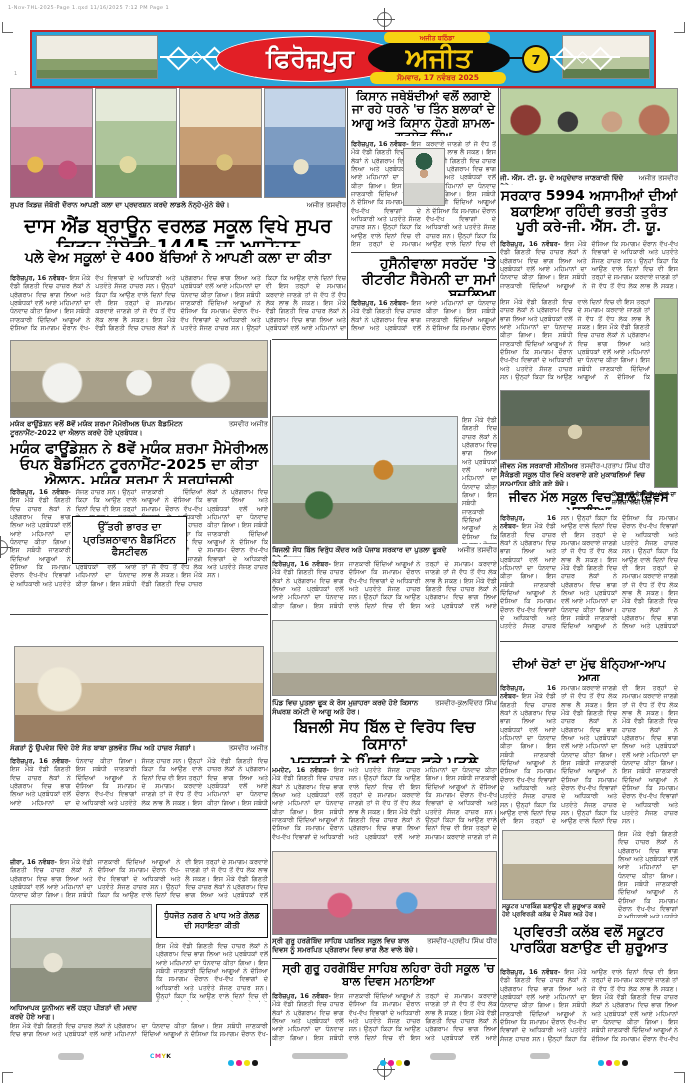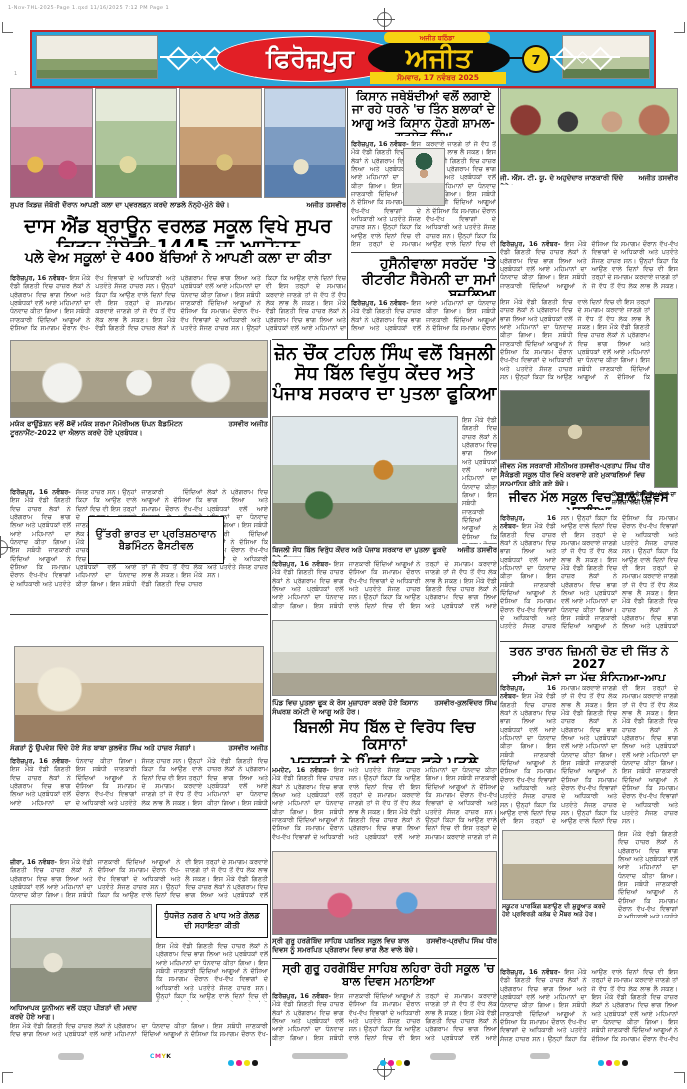--- a/index.html
+++ b/index.html
@@ -23,21 +23,21 @@
   .p-mast-right{background:linear-gradient(180deg,#f3efe6 0 50%,#b8c79e 50% 78%,#5f7d4e 78%);}
   .mline{height:2px;background:#fff;}
   .dia{width:13px;height:13px;border:2px solid #fff;transform:rotate(45deg);}
   .dia.sm{width:7px;height:7px;border-width:1.5px;}
   .red-oval{background:#e21f26;border:1px solid #fff;border-radius:50%;display:flex;align-items:center;justify-content:center;
             color:#fff;font-weight:bold;font-size:25px;z-index:2;text-shadow:1px 1px 0 #7c0d0d;}
   .black-oval{background:#0c0c0c;border-radius:50%;display:flex;align-items:center;justify-content:center;
             color:#f5c90c;font-weight:bold;font-size:27px;z-index:3;}
   .ed-tab{background:#f7d312;border-radius:5px;color:#d21a1f;font-size:6.5px;font-weight:bold;
           display:flex;align-items:center;justify-content:center;z-index:4;}
-  .date-strip{background:#f7d312;border-radius:0;color:#c8201f;font-size:7.5px;font-weight:bold;
+  .date-strip{background:#f7d312;border-radius:6px;color:#c8201f;font-size:7.5px;font-weight:bold;
           display:flex;align-items:center;justify-content:center;z-index:4;}
   .pg-circle{background:#f7d312;border:2px solid #111;border-radius:50%;display:flex;align-items:center;justify-content:center;
           font-size:13px;font-weight:bold;color:#111;z-index:2;}
   .connector{height:2px;background:#111;z-index:1;}
   
   .photo{border:1px solid #8a8a8a;box-sizing:border-box;}
   .p-kids1{background:radial-gradient(circle at 30% 70%,#e6b84f 0 8%,transparent 9%),radial-gradient(circle at 70% 75%,#c2527a 0 9%,transparent 10%),linear-gradient(180deg,#d9b8c6 0 35%,#c78aa2 35% 70%,#a85f7d 70%);}
   .p-kids2{background:radial-gradient(circle at 40% 70%,#e0d9a0 0 9%,transparent 10%),linear-gradient(180deg,#e4e9d8 0 30%,#aec59b 30% 70%,#7fa06a 70%);}
   .p-kids3{background:radial-gradient(circle at 55% 68%,#d9c17a 0 9%,transparent 10%),linear-gradient(180deg,#efe0c4 0 35%,#c79e74 35% 70%,#9a6f4e 70%);}
   .p-kids4{background:radial-gradient(circle at 45% 72%,#e8e2c8 0 8%,transparent 9%),linear-gradient(180deg,#c3d4e8 0 35%,#7d9cc2 35% 70%,#5a7fae 70%);}
@@ -54,21 +54,21 @@
   .p-parking{background:linear-gradient(180deg,#e8e6dc 0 48%,#b5ab91 48%);}
   
   .hl{font-weight:bold;color:#000;text-align:center;overflow:hidden;line-height:1.12;}
   .sub{font-weight:bold;color:#000;text-align:center;overflow:hidden;}
   .body-text{font-size:6.4px;line-height:1.3;color:#222;text-align:justify;overflow:hidden;word-break:break-word;}
   .cols-2{column-count:2;column-gap:5px;}
   .cols-3{column-count:3;column-gap:5px;}
   .cols-4{column-count:4;column-gap:5px;}
   .dl{font-weight:bold;}
   .cap{font-size:7px;font-weight:bold;color:#111;line-height:1.25;overflow:hidden;display:flex;justify-content:space-between;gap:6px;}
-  .cap .crd{white-space:nowrap;font-weight:bold;}
+  .cap .crd{white-space:nowrap;font-weight:normal;}
   .cap.wrap{display:block;}
   .cap.wrap .crd{float:right;}
   .pullbox{border:1.5px solid #111;background:#fff;display:flex;align-items:center;justify-content:center;
            text-align:center;font-weight:bold;font-size:10px;line-height:1.25;padding:3px;box-sizing:border-box;z-index:2;}
   .pullbox.sm{font-size:8px;border-width:1px;}
   .vrule{width:1px;background:#444;}
   .hrule{height:1px;background:#444;}
   
   .regdots span{display:inline-block;width:6px;height:6px;border-radius:50%;margin-right:2px;vertical-align:middle;}
   .d-c{background:#18b2e8;} .d-m{background:#e8198b;} .d-y{background:#f2e20c;} .d-k{background:#161616;}
@@ -124,21 +124,21 @@
   <div class="abs vrule" style="left:498px;top:88px;height:958px;"></div>
   <div class="abs vrule" style="left:270px;top:340px;height:706px;"></div>
 
   <div class="abs" style="left:10px;top:88px;width:336px;height:110px;display:flex;gap:2px;">
     <div class="photo p-kids1" style="flex:1;"></div>
     <div class="photo p-kids2" style="flex:1;"></div>
     <div class="photo p-kids3" style="flex:1;"></div>
     <div class="photo p-kids4" style="flex:1;"></div>
   </div>
   <div class="abs cap" style="left:10px;top:201px;width:336px;height:11px;">
-    <span>ਸੁਪਰ ਕਿਡਜ਼ ਜੰਬੋਰੀ ਦੌਰਾਨ ਆਪਣੀ ਕਲਾ ਦਾ ਪ੍ਵਰਲਡ਼ਨ ਕਰਦੇ ਲਾਡਲੇ ਨੰਨ੍ਹੇ-ਮੁੰਨੇ ਬੱਚੇ।</span>
+    <span>ਸੁਪਰ ਕਿਡਜ਼ ਜੰਬੋਰੀ ਦੌਰਾਨ ਆਪਣੀ ਕਲਾ ਦਾ ਪ੍ਰਦਰਸ਼ਨ ਕਰਦੇ ਲਾਡਲੇ ਨੰਨ੍ਹੇ-ਮੁੰਨੇ ਬੱਚੇ।</span>
     <span class="crd">ਅਜੀਤ ਤਸਵੀਰ</span>
   </div>
   <div class="abs hl" style="left:10px;top:215px;width:336px;height:32px;font-size:19px;">ਦਾਸ ਐਂਡ ਬ੍ਰਾਊਨ ਵਰਲਡ ਸਕੂਲ ਵਿਖੇ ਸੁਪਰ ਕਿਡਜ਼ ਜੰਬੋਰੀ-1445 ਦਾ ਆਯੋਜਨ</div>
   <div class="abs sub" style="left:10px;top:249px;width:336px;height:21px;font-size:14px;">ਪਲੇ ਵੇਅ ਸਕੂਲਾਂ ਦੇ 400 ਬੱਚਿਆਂ ਨੇ ਆਪਣੀ ਕਲਾ ਦਾ ਕੀਤਾ ਪ੍ਰਦਰਸ਼ਨ</div>
   <div class="abs body-text cols-4" style="left:10px;top:274px;width:336px;height:62px;">
     <span class="dl">ਫਿਰੋਜ਼ਪੁਰ, 16 ਨਵੰਬਰ-</span>
     <span>ਇਸ ਮੌਕੇ ਵੱਡੀ ਗਿਣਤੀ ਵਿਚ ਹਾਜ਼ਰ ਲੋਕਾਂ ਨੇ ਪ੍ਰੋਗਰਾਮ ਵਿਚ ਭਾਗ ਲਿਆ ਅਤੇ ਪ੍ਰਬੰਧਕਾਂ ਵਲੋਂ ਆਏ ਮਹਿਮਾਨਾਂ ਦਾ ਧੰਨਵਾਦ ਕੀਤਾ ਗਿਆ। ਇਸ ਸਬੰਧੀ ਜਾਣਕਾਰੀ ਦਿੰਦਿਆਂ ਆਗੂਆਂ ਨੇ ਦੱਸਿਆ ਕਿ ਸਮਾਗਮ ਦੌਰਾਨ ਵੱਖ-ਵੱਖ ਵਿਭਾਗਾਂ ਦੇ ਅਧਿਕਾਰੀ ਅਤੇ ਪਤਵੰਤੇ ਸੱਜਣ ਹਾਜ਼ਰ ਸਨ। ਉਨ੍ਹਾਂ ਕਿਹਾ ਕਿ ਆਉਣ ਵਾਲੇ ਦਿਨਾਂ ਵਿਚ ਵੀ ਇਸ ਤਰ੍ਹਾਂ ਦੇ ਸਮਾਗਮ ਕਰਵਾਏ ਜਾਣਗੇ ਤਾਂ ਜੋ ਵੱਧ ਤੋਂ ਵੱਧ ਲੋਕ ਲਾਭ ਲੈ ਸਕਣ। ਇਸ ਮੌਕੇ ਵੱਡੀ ਗਿਣਤੀ ਵਿਚ ਹਾਜ਼ਰ ਲੋਕਾਂ ਨੇ ਪ੍ਰੋਗਰਾਮ ਵਿਚ ਭਾਗ ਲਿਆ ਅਤੇ ਪ੍ਰਬੰਧਕਾਂ ਵਲੋਂ ਆਏ ਮਹਿਮਾਨਾਂ ਦਾ ਧੰਨਵਾਦ ਕੀਤਾ ਗਿਆ। ਇਸ ਸਬੰਧੀ ਜਾਣਕਾਰੀ ਦਿੰਦਿਆਂ ਆਗੂਆਂ ਨੇ ਦੱਸਿਆ ਕਿ ਸਮਾਗਮ ਦੌਰਾਨ ਵੱਖ-ਵੱਖ ਵਿਭਾਗਾਂ ਦੇ ਅਧਿਕਾਰੀ ਅਤੇ ਪਤਵੰਤੇ ਸੱਜਣ ਹਾਜ਼ਰ ਸਨ। ਉਨ੍ਹਾਂ ਕਿਹਾ ਕਿ ਆਉਣ ਵਾਲੇ ਦਿਨਾਂ ਵਿਚ ਵੀ ਇਸ ਤਰ੍ਹਾਂ ਦੇ ਸਮਾਗਮ ਕਰਵਾਏ ਜਾਣਗੇ ਤਾਂ ਜੋ ਵੱਧ ਤੋਂ ਵੱਧ ਲੋਕ ਲਾਭ ਲੈ ਸਕਣ। ਇਸ ਮੌਕੇ ਵੱਡੀ ਗਿਣਤੀ ਵਿਚ ਹਾਜ਼ਰ ਲੋਕਾਂ ਨੇ ਪ੍ਰੋਗਰਾਮ ਵਿਚ ਭਾਗ ਲਿਆ ਅਤੇ ਪ੍ਰਬੰਧਕਾਂ ਵਲੋਂ ਆਏ ਮਹਿਮਾਨਾਂ ਦਾ ਧੰਨਵਾਦ ਕੀਤਾ ਗਿਆ। ਇਸ ਸਬੰਧੀ ਜਾਣਕਾਰੀ ਦਿੰਦਿਆਂ ਆਗੂਆਂ ਨੇ ਦੱਸਿਆ ਕਿ ਸਮਾਗਮ ਦੌਰਾਨ ਵੱਖ-ਵੱਖ ਵਿਭਾਗਾਂ ਦੇ ਅਧਿਕਾਰੀ ਅਤੇ ਪਤਵੰਤੇ ਸੱਜਣ ਹਾਜ਼ਰ ਸਨ।</span>
   </div>
 
   <div class="abs hl" style="left:351px;top:90px;width:145px;height:46px;font-size:12px;">ਕਿਸਾਨ ਜਥੇਬੰਦੀਆਂ ਵਲੋਂ ਲਗਾਏ ਜਾ ਰਹੇ ਧਰਨੇ 'ਚ ਤਿੰਨ ਬਲਾਕਾਂ ਦੇ ਆਗੂ ਅਤੇ ਕਿਸਾਨ ਹੋਣਗੇ ਸ਼ਾਮਲ-ਗੁਰਸੇਵ ਸਿੰਘ</div>
@@ -152,31 +152,31 @@
   <div class="abs body-text cols-2" style="left:351px;top:299px;width:145px;height:38px;">
     <span class="dl">ਫਿਰੋਜ਼ਪੁਰ, 16 ਨਵੰਬਰ-</span>
     <span>ਇਸ ਮੌਕੇ ਵੱਡੀ ਗਿਣਤੀ ਵਿਚ ਹਾਜ਼ਰ ਲੋਕਾਂ ਨੇ ਪ੍ਰੋਗਰਾਮ ਵਿਚ ਭਾਗ ਲਿਆ ਅਤੇ ਪ੍ਰਬੰਧਕਾਂ ਵਲੋਂ ਆਏ ਮਹਿਮਾਨਾਂ ਦਾ ਧੰਨਵਾਦ ਕੀਤਾ ਗਿਆ। ਇਸ ਸਬੰਧੀ ਜਾਣਕਾਰੀ ਦਿੰਦਿਆਂ ਆਗੂਆਂ ਨੇ ਦੱਸਿਆ ਕਿ ਸਮਾਗਮ ਦੌਰਾਨ ਵੱਖ-ਵੱਖ ਵਿਭਾਗਾਂ ਦੇ ਅਧਿਕਾਰੀ ਅਤੇ ਪਤਵੰਤੇ ਸੱਜਣ ਹਾਜ਼ਰ ਸਨ। ਉਨ੍ਹਾਂ ਕਿਹਾ ਕਿ ਆਉਣ ਵਾਲੇ ਦਿਨਾਂ ਵਿਚ ਵੀ ਇਸ ਤਰ੍ਹਾਂ ਦੇ ਸਮਾਗਮ ਕਰਵਾਏ ਜਾਣਗੇ ਤਾਂ ਜੋ ਵੱਧ ਤੋਂ ਵੱਧ ਲੋਕ ਲਾਭ ਲੈ ਸਕਣ। ਇਸ ਮੌਕੇ ਵੱਡੀ ਗਿਣਤੀ ਵਿਚ ਹਾਜ਼ਰ ਲੋਕਾਂ ਨੇ ਪ੍ਰੋਗਰਾਮ ਵਿਚ ਭਾਗ ਲਿਆ ਅਤੇ ਪ੍ਰਬੰਧਕਾਂ ਵਲੋਂ ਆਏ ਮਹਿਮਾਨਾਂ ਦਾ ਧੰਨਵਾਦ ਕੀਤਾ ਗਿਆ। ਇਸ ਸਬੰਧੀ ਜਾਣਕਾਰੀ ਦਿੰਦਿਆਂ ਆਗੂਆਂ ਨੇ ਦੱਸਿਆ ਕਿ ਸਮਾਗਮ ਦੌਰਾਨ ਵੱਖ-ਵੱਖ ਵਿਭਾਗਾਂ ਦੇ ਅਧਿਕਾਰੀ ਅਤੇ ਪਤਵੰਤੇ ਸੱਜਣ ਹਾਜ਼ਰ ਸਨ। ਉਨ੍ਹਾਂ ਕਿਹਾ ਕਿ ਆਉਣ ਵਾਲੇ ਦਿਨਾਂ ਵਿਚ ਵੀ ਇਸ ਤਰ੍ਹਾਂ ਦੇ ਸਮਾਗਮ ਕਰਵਾਏ ਜਾਣਗੇ ਤਾਂ ਜੋ ਵੱਧ ਤੋਂ ਵੱਧ ਲੋਕ ਲਾਭ ਲੈ ਸਕਣ। ਇਸ ਮੌਕੇ ਵੱਡੀ ਗਿਣਤੀ ਵਿਚ ਹਾਜ਼ਰ ਲੋਕਾਂ ਨੇ ਪ੍ਰੋਗਰਾਮ ਵਿਚ ਭਾਗ ਲਿਆ ਅਤੇ ਪ੍ਰਬੰਧਕਾਂ ਵਲੋਂ ਆਏ ਮਹਿਮਾਨਾਂ ਦਾ ਧੰਨਵਾਦ ਕੀਤਾ ਗਿਆ। ਇਸ ਸਬੰਧੀ ਜਾਣਕਾਰੀ ਦਿੰਦਿਆਂ ਆਗੂਆਂ ਨੇ ਦੱਸਿਆ ਕਿ ਸਮਾਗਮ ਦੌਰਾਨ ਵੱਖ-ਵੱਖ ਵਿਭਾਗਾਂ ਦੇ ਅਧਿਕਾਰੀ ਅਤੇ ਪਤਵੰਤੇ ਸੱਜਣ ਹਾਜ਼ਰ ਸਨ।</span>
   </div>
 
   <div class="abs photo p-gstu" style="left:500px;top:88px;width:178px;height:84px;"></div>
   <div class="abs cap" style="left:500px;top:174px;width:178px;height:11px;">
     <span>ਜੀ. ਐੱਸ. ਟੀ. ਯੂ. ਦੇ ਅਹੁਦੇਦਾਰ ਜਾਣਕਾਰੀ ਦਿੰਦੇ ਹੋਏ।</span>
     <span class="crd">ਅਜੀਤ ਤਸਵੀਰ</span>
   </div>
+  <div class="abs hl" style="left:500px;top:188px;width:178px;height:48px;font-size:14px;">ਸਰਕਾਰ 5994 ਅਸਾਮੀਆਂ ਦੀਆਂ ਬਕਾਇਆ ਰਹਿੰਦੀ ਭਰਤੀ ਤੁਰੰਤ ਪੂਰੀ ਕਰੇ-ਜੀ. ਐੱਸ. ਟੀ. ਯੂ.</div>
   <div class="abs body-text cols-2" style="left:500px;top:240px;width:178px;height:56px;">
     <span class="dl">ਫਿਰੋਜ਼ਪੁਰ, 16 ਨਵੰਬਰ-</span>
     <span>ਇਸ ਮੌਕੇ ਵੱਡੀ ਗਿਣਤੀ ਵਿਚ ਹਾਜ਼ਰ ਲੋਕਾਂ ਨੇ ਪ੍ਰੋਗਰਾਮ ਵਿਚ ਭਾਗ ਲਿਆ ਅਤੇ ਪ੍ਰਬੰਧਕਾਂ ਵਲੋਂ ਆਏ ਮਹਿਮਾਨਾਂ ਦਾ ਧੰਨਵਾਦ ਕੀਤਾ ਗਿਆ। ਇਸ ਸਬੰਧੀ ਜਾਣਕਾਰੀ ਦਿੰਦਿਆਂ ਆਗੂਆਂ ਨੇ ਦੱਸਿਆ ਕਿ ਸਮਾਗਮ ਦੌਰਾਨ ਵੱਖ-ਵੱਖ ਵਿਭਾਗਾਂ ਦੇ ਅਧਿਕਾਰੀ ਅਤੇ ਪਤਵੰਤੇ ਸੱਜਣ ਹਾਜ਼ਰ ਸਨ। ਉਨ੍ਹਾਂ ਕਿਹਾ ਕਿ ਆਉਣ ਵਾਲੇ ਦਿਨਾਂ ਵਿਚ ਵੀ ਇਸ ਤਰ੍ਹਾਂ ਦੇ ਸਮਾਗਮ ਕਰਵਾਏ ਜਾਣਗੇ ਤਾਂ ਜੋ ਵੱਧ ਤੋਂ ਵੱਧ ਲੋਕ ਲਾਭ ਲੈ ਸਕਣ। ਇਸ ਮੌਕੇ ਵੱਡੀ ਗਿਣਤੀ ਵਿਚ ਹਾਜ਼ਰ ਲੋਕਾਂ ਨੇ ਪ੍ਰੋਗਰਾਮ ਵਿਚ ਭਾਗ ਲਿਆ ਅਤੇ ਪ੍ਰਬੰਧਕਾਂ ਵਲੋਂ ਆਏ ਮਹਿਮਾਨਾਂ ਦਾ ਧੰਨਵਾਦ ਕੀਤਾ ਗਿਆ। ਇਸ ਸਬੰਧੀ ਜਾਣਕਾਰੀ ਦਿੰਦਿਆਂ ਆਗੂਆਂ ਨੇ ਦੱਸਿਆ ਕਿ ਸਮਾਗਮ ਦੌਰਾਨ ਵੱਖ-ਵੱਖ ਵਿਭਾਗਾਂ ਦੇ ਅਧਿਕਾਰੀ ਅਤੇ ਪਤਵੰਤੇ ਸੱਜਣ ਹਾਜ਼ਰ ਸਨ। ਉਨ੍ਹਾਂ ਕਿਹਾ ਕਿ ਆਉਣ ਵਾਲੇ ਦਿਨਾਂ ਵਿਚ ਵੀ ਇਸ ਤਰ੍ਹਾਂ ਦੇ ਸਮਾਗਮ ਕਰਵਾਏ ਜਾਣਗੇ ਤਾਂ ਜੋ ਵੱਧ ਤੋਂ ਵੱਧ ਲੋਕ ਲਾਭ ਲੈ ਸਕਣ। ਇਸ ਮੌਕੇ ਵੱਡੀ ਗਿਣਤੀ ਵਿਚ ਹਾਜ਼ਰ ਲੋਕਾਂ ਨੇ ਪ੍ਰੋਗਰਾਮ ਵਿਚ ਭਾਗ ਲਿਆ ਅਤੇ ਪ੍ਰਬੰਧਕਾਂ ਵਲੋਂ ਆਏ ਮਹਿਮਾਨਾਂ ਦਾ ਧੰਨਵਾਦ ਕੀਤਾ ਗਿਆ। ਇਸ ਸਬੰਧੀ ਜਾਣਕਾਰੀ ਦਿੰਦਿਆਂ ਆਗੂਆਂ ਨੇ ਦੱਸਿਆ ਕਿ ਸਮਾਗਮ ਦੌਰਾਨ ਵੱਖ-ਵੱਖ ਵਿਭਾਗਾਂ ਦੇ ਅਧਿਕਾਰੀ ਅਤੇ ਪਤਵੰਤੇ ਸੱਜਣ ਹਾਜ਼ਰ ਸਨ।</span>
   </div>
   <div class="abs body-text cols-2" style="left:500px;top:298px;width:150px;height:88px;">
     <span>ਇਸ ਮੌਕੇ ਵੱਡੀ ਗਿਣਤੀ ਵਿਚ ਹਾਜ਼ਰ ਲੋਕਾਂ ਨੇ ਪ੍ਰੋਗਰਾਮ ਵਿਚ ਭਾਗ ਲਿਆ ਅਤੇ ਪ੍ਰਬੰਧਕਾਂ ਵਲੋਂ ਆਏ ਮਹਿਮਾਨਾਂ ਦਾ ਧੰਨਵਾਦ ਕੀਤਾ ਗਿਆ। ਇਸ ਸਬੰਧੀ ਜਾਣਕਾਰੀ ਦਿੰਦਿਆਂ ਆਗੂਆਂ ਨੇ ਦੱਸਿਆ ਕਿ ਸਮਾਗਮ ਦੌਰਾਨ ਵੱਖ-ਵੱਖ ਵਿਭਾਗਾਂ ਦੇ ਅਧਿਕਾਰੀ ਅਤੇ ਪਤਵੰਤੇ ਸੱਜਣ ਹਾਜ਼ਰ ਸਨ। ਉਨ੍ਹਾਂ ਕਿਹਾ ਕਿ ਆਉਣ ਵਾਲੇ ਦਿਨਾਂ ਵਿਚ ਵੀ ਇਸ ਤਰ੍ਹਾਂ ਦੇ ਸਮਾਗਮ ਕਰਵਾਏ ਜਾਣਗੇ ਤਾਂ ਜੋ ਵੱਧ ਤੋਂ ਵੱਧ ਲੋਕ ਲਾਭ ਲੈ ਸਕਣ। ਇਸ ਮੌਕੇ ਵੱਡੀ ਗਿਣਤੀ ਵਿਚ ਹਾਜ਼ਰ ਲੋਕਾਂ ਨੇ ਪ੍ਰੋਗਰਾਮ ਵਿਚ ਭਾਗ ਲਿਆ ਅਤੇ ਪ੍ਰਬੰਧਕਾਂ ਵਲੋਂ ਆਏ ਮਹਿਮਾਨਾਂ ਦਾ ਧੰਨਵਾਦ ਕੀਤਾ ਗਿਆ। ਇਸ ਸਬੰਧੀ ਜਾਣਕਾਰੀ ਦਿੰਦਿਆਂ ਆਗੂਆਂ ਨੇ ਦੱਸਿਆ ਕਿ ਸਮਾਗਮ ਦੌਰਾਨ ਵੱਖ-ਵੱਖ ਵਿਭਾਗਾਂ ਦੇ ਅਧਿਕਾਰੀ ਅਤੇ ਪਤਵੰਤੇ ਸੱਜਣ ਹਾਜ਼ਰ ਸਨ। ਉਨ੍ਹਾਂ ਕਿਹਾ ਕਿ ਆਉਣ ਵਾਲੇ ਦਿਨਾਂ ਵਿਚ ਵੀ ਇਸ ਤਰ੍ਹਾਂ ਦੇ ਸਮਾਗਮ ਕਰਵਾਏ ਜਾਣਗੇ ਤਾਂ ਜੋ ਵੱਧ ਤੋਂ ਵੱਧ ਲੋਕ ਲਾਭ ਲੈ ਸਕਣ। ਇਸ ਮੌਕੇ ਵੱਡੀ ਗਿਣਤੀ ਵਿਚ ਹਾਜ਼ਰ ਲੋਕਾਂ ਨੇ ਪ੍ਰੋਗਰਾਮ ਵਿਚ ਭਾਗ ਲਿਆ ਅਤੇ ਪ੍ਰਬੰਧਕਾਂ ਵਲੋਂ ਆਏ ਮਹਿਮਾਨਾਂ ਦਾ ਧੰਨਵਾਦ ਕੀਤਾ ਗਿਆ। ਇਸ ਸਬੰਧੀ ਜਾਣਕਾਰੀ ਦਿੰਦਿਆਂ ਆਗੂਆਂ ਨੇ ਦੱਸਿਆ ਕਿ ਸਮਾਗਮ ਦੌਰਾਨ ਵੱਖ-ਵੱਖ ਵਿਭਾਗਾਂ ਦੇ ਅਧਿਕਾਰੀ ਅਤੇ ਪਤਵੰਤੇ ਸੱਜਣ ਹਾਜ਼ਰ ਸਨ।</span>
   </div>
   <div class="abs photo p-field" style="left:654px;top:298px;width:24px;height:190px;"></div>
 
   <div class="abs hrule" style="left:272px;top:339px;width:225px;"></div>
-  <div class="abs hl" style="left:272px;top:343px;width:225px;height:70px;font-size:18px;">ਜ਼ੋਨ ਚੌਂਕ ਟਹਿਲ ਸਿੰਘ ਵਲੋਂ ਬਿਜਲੀ ਸੋਧ ਬਿੱਲ ਵਿਰੁੱਧ ਕੇਂਦਰ ਅਤੇ ਪੰਜਾਬ ਸਰਕਾਰ ਦਾ ਪੁਤਲਾ ਫੂਕਿਆ</div>
   <div class="abs photo p-effigy" style="left:272px;top:416px;width:186px;height:128px;"></div>
   <div class="abs body-text" style="left:462px;top:416px;width:35px;height:128px;">
     <span>ਇਸ ਮੌਕੇ ਵੱਡੀ ਗਿਣਤੀ ਵਿਚ ਹਾਜ਼ਰ ਲੋਕਾਂ ਨੇ ਪ੍ਰੋਗਰਾਮ ਵਿਚ ਭਾਗ ਲਿਆ ਅਤੇ ਪ੍ਰਬੰਧਕਾਂ ਵਲੋਂ ਆਏ ਮਹਿਮਾਨਾਂ ਦਾ ਧੰਨਵਾਦ ਕੀਤਾ ਗਿਆ। ਇਸ ਸਬੰਧੀ ਜਾਣਕਾਰੀ ਦਿੰਦਿਆਂ ਆਗੂਆਂ ਨੇ ਦੱਸਿਆ ਕਿ ਸਮਾਗਮ ਦੌਰਾਨ ਵੱਖ-ਵੱਖ ਵਿਭਾਗਾਂ ਦੇ ਅਧਿਕਾਰੀ ਅਤੇ ਪਤਵੰਤੇ ਸੱਜਣ ਹਾਜ਼ਰ ਸਨ। ਉਨ੍ਹਾਂ ਕਿਹਾ ਕਿ ਆਉਣ ਵਾਲੇ ਦਿਨਾਂ ਵਿਚ ਵੀ ਇਸ ਤਰ੍ਹਾਂ ਦੇ ਸਮਾਗਮ ਕਰਵਾਏ ਜਾਣਗੇ ਤਾਂ ਜੋ ਵੱਧ ਤੋਂ ਵੱਧ ਲੋਕ ਲਾਭ ਲੈ ਸਕਣ। ਇਸ ਮੌਕੇ ਵੱਡੀ ਗਿਣਤੀ ਵਿਚ ਹਾਜ਼ਰ ਲੋਕਾਂ ਨੇ ਪ੍ਰੋਗਰਾਮ ਵਿਚ ਭਾਗ ਲਿਆ ਅਤੇ ਪ੍ਰਬੰਧਕਾਂ ਵਲੋਂ ਆਏ ਮਹਿਮਾਨਾਂ ਦਾ ਧੰਨਵਾਦ ਕੀਤਾ ਗਿਆ। ਇਸ ਸਬੰਧੀ ਜਾਣਕਾਰੀ ਦਿੰਦਿਆਂ ਆਗੂਆਂ ਨੇ ਦੱਸਿਆ ਕਿ ਸਮਾਗਮ ਦੌਰਾਨ ਵੱਖ-ਵੱਖ ਵਿਭਾਗਾਂ ਦੇ ਅਧਿਕਾਰੀ ਅਤੇ ਪਤਵੰਤੇ ਸੱਜਣ ਹਾਜ਼ਰ ਸਨ। ਉਨ੍ਹਾਂ ਕਿਹਾ ਕਿ ਆਉਣ ਵਾਲੇ ਦਿਨਾਂ ਵਿਚ ਵੀ ਇਸ ਤਰ੍ਹਾਂ ਦੇ ਸਮਾਗਮ ਕਰਵਾਏ ਜਾਣਗੇ ਤਾਂ ਜੋ ਵੱਧ ਤੋਂ ਵੱਧ ਲੋਕ ਲਾਭ ਲੈ ਸਕਣ। ਇਸ ਮੌਕੇ ਵੱਡੀ ਗਿਣਤੀ ਵਿਚ ਹਾਜ਼ਰ ਲੋਕਾਂ ਨੇ ਪ੍ਰੋਗਰਾਮ ਵਿਚ ਭਾਗ ਲਿਆ ਅਤੇ ਪ੍ਰਬੰਧਕਾਂ ਵਲੋਂ ਆਏ ਮਹਿਮਾਨਾਂ ਦਾ ਧੰਨਵਾਦ ਕੀਤਾ ਗਿਆ। ਇਸ ਸਬੰਧੀ ਜਾਣਕਾਰੀ ਦਿੰਦਿਆਂ ਆਗੂਆਂ ਨੇ ਦੱਸਿਆ ਕਿ ਸਮਾਗਮ ਦੌਰਾਨ ਵੱਖ-ਵੱਖ ਵਿਭਾਗਾਂ ਦੇ ਅਧਿਕਾਰੀ ਅਤੇ ਪਤਵੰਤੇ ਸੱਜਣ ਹਾਜ਼ਰ ਸਨ।</span>
   </div>
   <div class="abs cap" style="left:272px;top:546px;width:225px;height:11px;">
     <span>ਬਿਜਲੀ ਸੋਧ ਬਿੱਲ ਵਿਰੁੱਧ ਕੇਂਦਰ ਅਤੇ ਪੰਜਾਬ ਸਰਕਾਰ ਦਾ ਪੁਤਲਾ ਫੂਕਦੇ ਹੋਏ ਕਿਸਾਨ।</span>
     <span class="crd">ਅਜੀਤ ਤਸਵੀਰ</span>
   </div>
   <div class="abs body-text cols-3" style="left:272px;top:560px;width:225px;height:58px;">
     <span class="dl">ਫਿਰੋਜ਼ਪੁਰ, 16 ਨਵੰਬਰ-</span>
@@ -206,25 +206,26 @@
   <div class="abs body-text cols-3" style="left:272px;top:992px;width:225px;height:54px;">
     <span class="dl">ਫਿਰੋਜ਼ਪੁਰ, 16 ਨਵੰਬਰ-</span>
     <span>ਇਸ ਮੌਕੇ ਵੱਡੀ ਗਿਣਤੀ ਵਿਚ ਹਾਜ਼ਰ ਲੋਕਾਂ ਨੇ ਪ੍ਰੋਗਰਾਮ ਵਿਚ ਭਾਗ ਲਿਆ ਅਤੇ ਪ੍ਰਬੰਧਕਾਂ ਵਲੋਂ ਆਏ ਮਹਿਮਾਨਾਂ ਦਾ ਧੰਨਵਾਦ ਕੀਤਾ ਗਿਆ। ਇਸ ਸਬੰਧੀ ਜਾਣਕਾਰੀ ਦਿੰਦਿਆਂ ਆਗੂਆਂ ਨੇ ਦੱਸਿਆ ਕਿ ਸਮਾਗਮ ਦੌਰਾਨ ਵੱਖ-ਵੱਖ ਵਿਭਾਗਾਂ ਦੇ ਅਧਿਕਾਰੀ ਅਤੇ ਪਤਵੰਤੇ ਸੱਜਣ ਹਾਜ਼ਰ ਸਨ। ਉਨ੍ਹਾਂ ਕਿਹਾ ਕਿ ਆਉਣ ਵਾਲੇ ਦਿਨਾਂ ਵਿਚ ਵੀ ਇਸ ਤਰ੍ਹਾਂ ਦੇ ਸਮਾਗਮ ਕਰਵਾਏ ਜਾਣਗੇ ਤਾਂ ਜੋ ਵੱਧ ਤੋਂ ਵੱਧ ਲੋਕ ਲਾਭ ਲੈ ਸਕਣ। ਇਸ ਮੌਕੇ ਵੱਡੀ ਗਿਣਤੀ ਵਿਚ ਹਾਜ਼ਰ ਲੋਕਾਂ ਨੇ ਪ੍ਰੋਗਰਾਮ ਵਿਚ ਭਾਗ ਲਿਆ ਅਤੇ ਪ੍ਰਬੰਧਕਾਂ ਵਲੋਂ ਆਏ ਮਹਿਮਾਨਾਂ ਦਾ ਧੰਨਵਾਦ ਕੀਤਾ ਗਿਆ। ਇਸ ਸਬੰਧੀ ਜਾਣਕਾਰੀ ਦਿੰਦਿਆਂ ਆਗੂਆਂ ਨੇ ਦੱਸਿਆ ਕਿ ਸਮਾਗਮ ਦੌਰਾਨ ਵੱਖ-ਵੱਖ ਵਿਭਾਗਾਂ ਦੇ ਅਧਿਕਾਰੀ ਅਤੇ ਪਤਵੰਤੇ ਸੱਜਣ ਹਾਜ਼ਰ ਸਨ। ਉਨ੍ਹਾਂ ਕਿਹਾ ਕਿ ਆਉਣ ਵਾਲੇ ਦਿਨਾਂ ਵਿਚ ਵੀ ਇਸ ਤਰ੍ਹਾਂ ਦੇ ਸਮਾਗਮ ਕਰਵਾਏ ਜਾਣਗੇ ਤਾਂ ਜੋ ਵੱਧ ਤੋਂ ਵੱਧ ਲੋਕ ਲਾਭ ਲੈ ਸਕਣ। ਇਸ ਮੌਕੇ ਵੱਡੀ ਗਿਣਤੀ ਵਿਚ ਹਾਜ਼ਰ ਲੋਕਾਂ ਨੇ ਪ੍ਰੋਗਰਾਮ ਵਿਚ ਭਾਗ ਲਿਆ ਅਤੇ ਪ੍ਰਬੰਧਕਾਂ ਵਲੋਂ ਆਏ ਮਹਿਮਾਨਾਂ ਦਾ ਧੰਨਵਾਦ ਕੀਤਾ ਗਿਆ। ਇਸ ਸਬੰਧੀ ਜਾਣਕਾਰੀ ਦਿੰਦਿਆਂ ਆਗੂਆਂ ਨੇ ਦੱਸਿਆ ਕਿ ਸਮਾਗਮ ਦੌਰਾਨ ਵੱਖ-ਵੱਖ ਵਿਭਾਗਾਂ ਦੇ ਅਧਿਕਾਰੀ ਅਤੇ ਪਤਵੰਤੇ ਸੱਜਣ ਹਾਜ਼ਰ ਸਨ।</span>
   </div>
 
   <div class="abs photo p-mayank" style="left:10px;top:340px;width:258px;height:78px;"></div>
   <div class="abs cap wrap" style="left:10px;top:420px;width:258px;height:18px;">
     <span class="crd">ਤਸਵੀਰ ਅਜੀਤ</span>
     <span>ਮਯੰਕ ਫਾਊਂਡੇਸ਼ਨ ਵਲੋਂ 8ਵੇਂ ਮਯੰਕ ਸ਼ਰਮਾ ਮੈਮੋਰੀਅਲ ਓਪਨ ਬੈਡਮਿੰਟਨ ਟੂਰਨਾਮੈਂਟ-2022 ਦਾ ਐਲਾਨ ਕਰਦੇ ਹੋਏ ਪ੍ਰਬੰਧਕ।</span>
   </div>
+  <div class="abs hl" style="left:10px;top:440px;width:258px;height:44px;font-size:14.5px;">ਮਯੰਕ ਫਾਊਂਡੇਸ਼ਨ ਨੇ 8ਵੇਂ ਮਯੰਕ ਸ਼ਰਮਾ ਮੈਮੋਰੀਅਲ ਓਪਨ ਬੈਡਮਿੰਟਨ ਟੂਰਨਾਮੈਂਟ-2025 ਦਾ ਕੀਤਾ ਐਲਾਨ, ਮਯੰਕ ਸ਼ਰਮਾ ਨੂੰ ਸ਼ਰਧਾਂਜਲੀ</div>
   <div class="abs body-text cols-4" style="left:10px;top:488px;width:258px;height:124px;">
     <span class="dl">ਫਿਰੋਜ਼ਪੁਰ, 16 ਨਵੰਬਰ-</span>
     <span>ਇਸ ਮੌਕੇ ਵੱਡੀ ਗਿਣਤੀ ਵਿਚ ਹਾਜ਼ਰ ਲੋਕਾਂ ਨੇ ਪ੍ਰੋਗਰਾਮ ਵਿਚ ਭਾਗ ਲਿਆ ਅਤੇ ਪ੍ਰਬੰਧਕਾਂ ਵਲੋਂ ਆਏ ਮਹਿਮਾਨਾਂ ਦਾ ਧੰਨਵਾਦ ਕੀਤਾ ਗਿਆ। ਇਸ ਸਬੰਧੀ ਜਾਣਕਾਰੀ ਦਿੰਦਿਆਂ ਆਗੂਆਂ ਨੇ ਦੱਸਿਆ ਕਿ ਸਮਾਗਮ ਦੌਰਾਨ ਵੱਖ-ਵੱਖ ਵਿਭਾਗਾਂ ਦੇ ਅਧਿਕਾਰੀ ਅਤੇ ਪਤਵੰਤੇ ਸੱਜਣ ਹਾਜ਼ਰ ਸਨ। ਉਨ੍ਹਾਂ ਕਿਹਾ ਕਿ ਆਉਣ ਵਾਲੇ ਦਿਨਾਂ ਵਿਚ ਵੀ ਇਸ ਤਰ੍ਹਾਂ ਦੇ ਸਮਾਗਮ ਕਰਵਾਏ ਜਾਣਗੇ ਤਾਂ ਜੋ ਵੱਧ ਤੋਂ ਵੱਧ ਲੋਕ ਲਾਭ ਲੈ ਸਕਣ। ਇਸ ਮੌਕੇ ਵੱਡੀ ਗਿਣਤੀ ਵਿਚ ਹਾਜ਼ਰ ਲੋਕਾਂ ਨੇ ਪ੍ਰੋਗਰਾਮ ਵਿਚ ਭਾਗ ਲਿਆ ਅਤੇ ਪ੍ਰਬੰਧਕਾਂ ਵਲੋਂ ਆਏ ਮਹਿਮਾਨਾਂ ਦਾ ਧੰਨਵਾਦ ਕੀਤਾ ਗਿਆ। ਇਸ ਸਬੰਧੀ ਜਾਣਕਾਰੀ ਦਿੰਦਿਆਂ ਆਗੂਆਂ ਨੇ ਦੱਸਿਆ ਕਿ ਸਮਾਗਮ ਦੌਰਾਨ ਵੱਖ-ਵੱਖ ਵਿਭਾਗਾਂ ਦੇ ਅਧਿਕਾਰੀ ਅਤੇ ਪਤਵੰਤੇ ਸੱਜਣ ਹਾਜ਼ਰ ਸਨ। ਉਨ੍ਹਾਂ ਕਿਹਾ ਕਿ ਆਉਣ ਵਾਲੇ ਦਿਨਾਂ ਵਿਚ ਵੀ ਇਸ ਤਰ੍ਹਾਂ ਦੇ ਸਮਾਗਮ ਕਰਵਾਏ ਜਾਣਗੇ ਤਾਂ ਜੋ ਵੱਧ ਤੋਂ ਵੱਧ ਲੋਕ ਲਾਭ ਲੈ ਸਕਣ। ਇਸ ਮੌਕੇ ਵੱਡੀ ਗਿਣਤੀ ਵਿਚ ਹਾਜ਼ਰ ਲੋਕਾਂ ਨੇ ਪ੍ਰੋਗਰਾਮ ਵਿਚ ਭਾਗ ਲਿਆ ਅਤੇ ਪ੍ਰਬੰਧਕਾਂ ਵਲੋਂ ਆਏ ਮਹਿਮਾਨਾਂ ਦਾ ਧੰਨਵਾਦ ਕੀਤਾ ਗਿਆ। ਇਸ ਸਬੰਧੀ ਜਾਣਕਾਰੀ ਦਿੰਦਿਆਂ ਆਗੂਆਂ ਨੇ ਦੱਸਿਆ ਕਿ ਸਮਾਗਮ ਦੌਰਾਨ ਵੱਖ-ਵੱਖ ਵਿਭਾਗਾਂ ਦੇ ਅਧਿਕਾਰੀ ਅਤੇ ਪਤਵੰਤੇ ਸੱਜਣ ਹਾਜ਼ਰ ਸਨ।</span>
   </div>
-  <div class="abs pullbox" style="left:72px;top:516px;width:136px;height:48px;margin-left:16px;">ਉੱਤਰੀ ਭਾਰਤ ਦਾ ਪ੍ਰਤਿਸ਼ਠਾਵਾਨ ਬੈਡਮਿੰਟਨ ਫੈਸਟੀਵਲ</div>
+  <div class="abs pullbox" style="left:72px;top:516px;width:115px;height:48px;">ਉੱਤਰੀ ਭਾਰਤ ਦਾ ਪ੍ਰਤਿਸ਼ਠਾਵਾਨ ਬੈਡਮਿੰਟਨ ਫੈਸਟੀਵਲ</div>
 
   <div class="abs hrule" style="left:10px;top:614px;width:258px;"></div>
   <div class="abs photo p-dera" style="left:14px;top:646px;width:250px;height:96px;"></div>
   <div class="abs cap" style="left:10px;top:744px;width:258px;height:11px;">
     <span>ਸੰਗਤਾਂ ਨੂੰ ਉਪਦੇਸ਼ ਦਿੰਦੇ ਹੋਏ ਸੰਤ ਬਾਬਾ ਕੁਲਵੰਤ ਸਿੰਘ ਅਤੇ ਹਾਜ਼ਰ ਸੰਗਤਾਂ।</span>
     <span class="crd">ਤਸਵੀਰ ਅਜੀਤ</span>
   </div>
   <div class="abs body-text cols-4" style="left:10px;top:757px;width:258px;height:50px;">
     <span class="dl">ਫਿਰੋਜ਼ਪੁਰ, 16 ਨਵੰਬਰ-</span>
     <span>ਇਸ ਮੌਕੇ ਵੱਡੀ ਗਿਣਤੀ ਵਿਚ ਹਾਜ਼ਰ ਲੋਕਾਂ ਨੇ ਪ੍ਰੋਗਰਾਮ ਵਿਚ ਭਾਗ ਲਿਆ ਅਤੇ ਪ੍ਰਬੰਧਕਾਂ ਵਲੋਂ ਆਏ ਮਹਿਮਾਨਾਂ ਦਾ ਧੰਨਵਾਦ ਕੀਤਾ ਗਿਆ। ਇਸ ਸਬੰਧੀ ਜਾਣਕਾਰੀ ਦਿੰਦਿਆਂ ਆਗੂਆਂ ਨੇ ਦੱਸਿਆ ਕਿ ਸਮਾਗਮ ਦੌਰਾਨ ਵੱਖ-ਵੱਖ ਵਿਭਾਗਾਂ ਦੇ ਅਧਿਕਾਰੀ ਅਤੇ ਪਤਵੰਤੇ ਸੱਜਣ ਹਾਜ਼ਰ ਸਨ। ਉਨ੍ਹਾਂ ਕਿਹਾ ਕਿ ਆਉਣ ਵਾਲੇ ਦਿਨਾਂ ਵਿਚ ਵੀ ਇਸ ਤਰ੍ਹਾਂ ਦੇ ਸਮਾਗਮ ਕਰਵਾਏ ਜਾਣਗੇ ਤਾਂ ਜੋ ਵੱਧ ਤੋਂ ਵੱਧ ਲੋਕ ਲਾਭ ਲੈ ਸਕਣ। ਇਸ ਮੌਕੇ ਵੱਡੀ ਗਿਣਤੀ ਵਿਚ ਹਾਜ਼ਰ ਲੋਕਾਂ ਨੇ ਪ੍ਰੋਗਰਾਮ ਵਿਚ ਭਾਗ ਲਿਆ ਅਤੇ ਪ੍ਰਬੰਧਕਾਂ ਵਲੋਂ ਆਏ ਮਹਿਮਾਨਾਂ ਦਾ ਧੰਨਵਾਦ ਕੀਤਾ ਗਿਆ। ਇਸ ਸਬੰਧੀ ਜਾਣਕਾਰੀ ਦਿੰਦਿਆਂ ਆਗੂਆਂ ਨੇ ਦੱਸਿਆ ਕਿ ਸਮਾਗਮ ਦੌਰਾਨ ਵੱਖ-ਵੱਖ ਵਿਭਾਗਾਂ ਦੇ ਅਧਿਕਾਰੀ ਅਤੇ ਪਤਵੰਤੇ ਸੱਜਣ ਹਾਜ਼ਰ ਸਨ। ਉਨ੍ਹਾਂ ਕਿਹਾ ਕਿ ਆਉਣ ਵਾਲੇ ਦਿਨਾਂ ਵਿਚ ਵੀ ਇਸ ਤਰ੍ਹਾਂ ਦੇ ਸਮਾਗਮ ਕਰਵਾਏ ਜਾਣਗੇ ਤਾਂ ਜੋ ਵੱਧ ਤੋਂ ਵੱਧ ਲੋਕ ਲਾਭ ਲੈ ਸਕਣ। ਇਸ ਮੌਕੇ ਵੱਡੀ ਗਿਣਤੀ ਵਿਚ ਹਾਜ਼ਰ ਲੋਕਾਂ ਨੇ ਪ੍ਰੋਗਰਾਮ ਵਿਚ ਭਾਗ ਲਿਆ ਅਤੇ ਪ੍ਰਬੰਧਕਾਂ ਵਲੋਂ ਆਏ ਮਹਿਮਾਨਾਂ ਦਾ ਧੰਨਵਾਦ ਕੀਤਾ ਗਿਆ। ਇਸ ਸਬੰਧੀ ਜਾਣਕਾਰੀ ਦਿੰਦਿਆਂ ਆਗੂਆਂ ਨੇ ਦੱਸਿਆ ਕਿ ਸਮਾਗਮ ਦੌਰਾਨ ਵੱਖ-ਵੱਖ ਵਿਭਾਗਾਂ ਦੇ ਅਧਿਕਾਰੀ ਅਤੇ ਪਤਵੰਤੇ ਸੱਜਣ ਹਾਜ਼ਰ ਸਨ।</span>
@@ -256,34 +257,38 @@
   <div class="abs body-text cols-3" style="left:500px;top:514px;width:178px;height:124px;">
     <span class="dl">ਫਿਰੋਜ਼ਪੁਰ, 16 ਨਵੰਬਰ-</span>
     <span>ਇਸ ਮੌਕੇ ਵੱਡੀ ਗਿਣਤੀ ਵਿਚ ਹਾਜ਼ਰ ਲੋਕਾਂ ਨੇ ਪ੍ਰੋਗਰਾਮ ਵਿਚ ਭਾਗ ਲਿਆ ਅਤੇ ਪ੍ਰਬੰਧਕਾਂ ਵਲੋਂ ਆਏ ਮਹਿਮਾਨਾਂ ਦਾ ਧੰਨਵਾਦ ਕੀਤਾ ਗਿਆ। ਇਸ ਸਬੰਧੀ ਜਾਣਕਾਰੀ ਦਿੰਦਿਆਂ ਆਗੂਆਂ ਨੇ ਦੱਸਿਆ ਕਿ ਸਮਾਗਮ ਦੌਰਾਨ ਵੱਖ-ਵੱਖ ਵਿਭਾਗਾਂ ਦੇ ਅਧਿਕਾਰੀ ਅਤੇ ਪਤਵੰਤੇ ਸੱਜਣ ਹਾਜ਼ਰ ਸਨ। ਉਨ੍ਹਾਂ ਕਿਹਾ ਕਿ ਆਉਣ ਵਾਲੇ ਦਿਨਾਂ ਵਿਚ ਵੀ ਇਸ ਤਰ੍ਹਾਂ ਦੇ ਸਮਾਗਮ ਕਰਵਾਏ ਜਾਣਗੇ ਤਾਂ ਜੋ ਵੱਧ ਤੋਂ ਵੱਧ ਲੋਕ ਲਾਭ ਲੈ ਸਕਣ। ਇਸ ਮੌਕੇ ਵੱਡੀ ਗਿਣਤੀ ਵਿਚ ਹਾਜ਼ਰ ਲੋਕਾਂ ਨੇ ਪ੍ਰੋਗਰਾਮ ਵਿਚ ਭਾਗ ਲਿਆ ਅਤੇ ਪ੍ਰਬੰਧਕਾਂ ਵਲੋਂ ਆਏ ਮਹਿਮਾਨਾਂ ਦਾ ਧੰਨਵਾਦ ਕੀਤਾ ਗਿਆ। ਇਸ ਸਬੰਧੀ ਜਾਣਕਾਰੀ ਦਿੰਦਿਆਂ ਆਗੂਆਂ ਨੇ ਦੱਸਿਆ ਕਿ ਸਮਾਗਮ ਦੌਰਾਨ ਵੱਖ-ਵੱਖ ਵਿਭਾਗਾਂ ਦੇ ਅਧਿਕਾਰੀ ਅਤੇ ਪਤਵੰਤੇ ਸੱਜਣ ਹਾਜ਼ਰ ਸਨ। ਉਨ੍ਹਾਂ ਕਿਹਾ ਕਿ ਆਉਣ ਵਾਲੇ ਦਿਨਾਂ ਵਿਚ ਵੀ ਇਸ ਤਰ੍ਹਾਂ ਦੇ ਸਮਾਗਮ ਕਰਵਾਏ ਜਾਣਗੇ ਤਾਂ ਜੋ ਵੱਧ ਤੋਂ ਵੱਧ ਲੋਕ ਲਾਭ ਲੈ ਸਕਣ। ਇਸ ਮੌਕੇ ਵੱਡੀ ਗਿਣਤੀ ਵਿਚ ਹਾਜ਼ਰ ਲੋਕਾਂ ਨੇ ਪ੍ਰੋਗਰਾਮ ਵਿਚ ਭਾਗ ਲਿਆ ਅਤੇ ਪ੍ਰਬੰਧਕਾਂ ਵਲੋਂ ਆਏ ਮਹਿਮਾਨਾਂ ਦਾ ਧੰਨਵਾਦ ਕੀਤਾ ਗਿਆ। ਇਸ ਸਬੰਧੀ ਜਾਣਕਾਰੀ ਦਿੰਦਿਆਂ ਆਗੂਆਂ ਨੇ ਦੱਸਿਆ ਕਿ ਸਮਾਗਮ ਦੌਰਾਨ ਵੱਖ-ਵੱਖ ਵਿਭਾਗਾਂ ਦੇ ਅਧਿਕਾਰੀ ਅਤੇ ਪਤਵੰਤੇ ਸੱਜਣ ਹਾਜ਼ਰ ਸਨ।</span>
   </div>
   <div class="abs cap wrap" style="left:612px;top:490px;width:66px;height:20px;font-size:6px;">
     <span>ਕੇਂਦਰ ਵਲੋਂ ਭੇਜੀ ਟੀਮ ਖੇਤਾਂ ਦਾ ਜਾਇਜ਼ਾ ਲੈਂਦੀ ਹੋਈ।</span>
   </div>
 
   <div class="abs hrule" style="left:500px;top:641px;width:178px;"></div>
   <div class="abs hl" style="left:500px;top:645px;width:178px;height:36px;font-size:12px;">
-    <span>ਤਰਨ ਤਾਰਨ ਜ਼ਿਮਨੀ ਚੋਣ ਦੀ ਜਿੱਤ ਨੇ 2027</span><br>
+    <br>
     <span>ਦੀਆਂ ਚੋਣਾਂ ਦਾ ਮੁੱਢ ਬੰਨ੍ਹਿਆ-ਆਪ ਆਗੂ</span>
   </div>
   <div class="abs body-text cols-3" style="left:500px;top:684px;width:178px;height:142px;">
     <span class="dl">ਫਿਰੋਜ਼ਪੁਰ, 16 ਨਵੰਬਰ-</span>
     <span>ਇਸ ਮੌਕੇ ਵੱਡੀ ਗਿਣਤੀ ਵਿਚ ਹਾਜ਼ਰ ਲੋਕਾਂ ਨੇ ਪ੍ਰੋਗਰਾਮ ਵਿਚ ਭਾਗ ਲਿਆ ਅਤੇ ਪ੍ਰਬੰਧਕਾਂ ਵਲੋਂ ਆਏ ਮਹਿਮਾਨਾਂ ਦਾ ਧੰਨਵਾਦ ਕੀਤਾ ਗਿਆ। ਇਸ ਸਬੰਧੀ ਜਾਣਕਾਰੀ ਦਿੰਦਿਆਂ ਆਗੂਆਂ ਨੇ ਦੱਸਿਆ ਕਿ ਸਮਾਗਮ ਦੌਰਾਨ ਵੱਖ-ਵੱਖ ਵਿਭਾਗਾਂ ਦੇ ਅਧਿਕਾਰੀ ਅਤੇ ਪਤਵੰਤੇ ਸੱਜਣ ਹਾਜ਼ਰ ਸਨ। ਉਨ੍ਹਾਂ ਕਿਹਾ ਕਿ ਆਉਣ ਵਾਲੇ ਦਿਨਾਂ ਵਿਚ ਵੀ ਇਸ ਤਰ੍ਹਾਂ ਦੇ ਸਮਾਗਮ ਕਰਵਾਏ ਜਾਣਗੇ ਤਾਂ ਜੋ ਵੱਧ ਤੋਂ ਵੱਧ ਲੋਕ ਲਾਭ ਲੈ ਸਕਣ। ਇਸ ਮੌਕੇ ਵੱਡੀ ਗਿਣਤੀ ਵਿਚ ਹਾਜ਼ਰ ਲੋਕਾਂ ਨੇ ਪ੍ਰੋਗਰਾਮ ਵਿਚ ਭਾਗ ਲਿਆ ਅਤੇ ਪ੍ਰਬੰਧਕਾਂ ਵਲੋਂ ਆਏ ਮਹਿਮਾਨਾਂ ਦਾ ਧੰਨਵਾਦ ਕੀਤਾ ਗਿਆ। ਇਸ ਸਬੰਧੀ ਜਾਣਕਾਰੀ ਦਿੰਦਿਆਂ ਆਗੂਆਂ ਨੇ ਦੱਸਿਆ ਕਿ ਸਮਾਗਮ ਦੌਰਾਨ ਵੱਖ-ਵੱਖ ਵਿਭਾਗਾਂ ਦੇ ਅਧਿਕਾਰੀ ਅਤੇ ਪਤਵੰਤੇ ਸੱਜਣ ਹਾਜ਼ਰ ਸਨ। ਉਨ੍ਹਾਂ ਕਿਹਾ ਕਿ ਆਉਣ ਵਾਲੇ ਦਿਨਾਂ ਵਿਚ ਵੀ ਇਸ ਤਰ੍ਹਾਂ ਦੇ ਸਮਾਗਮ ਕਰਵਾਏ ਜਾਣਗੇ ਤਾਂ ਜੋ ਵੱਧ ਤੋਂ ਵੱਧ ਲੋਕ ਲਾਭ ਲੈ ਸਕਣ। ਇਸ ਮੌਕੇ ਵੱਡੀ ਗਿਣਤੀ ਵਿਚ ਹਾਜ਼ਰ ਲੋਕਾਂ ਨੇ ਪ੍ਰੋਗਰਾਮ ਵਿਚ ਭਾਗ ਲਿਆ ਅਤੇ ਪ੍ਰਬੰਧਕਾਂ ਵਲੋਂ ਆਏ ਮਹਿਮਾਨਾਂ ਦਾ ਧੰਨਵਾਦ ਕੀਤਾ ਗਿਆ। ਇਸ ਸਬੰਧੀ ਜਾਣਕਾਰੀ ਦਿੰਦਿਆਂ ਆਗੂਆਂ ਨੇ ਦੱਸਿਆ ਕਿ ਸਮਾਗਮ ਦੌਰਾਨ ਵੱਖ-ਵੱਖ ਵਿਭਾਗਾਂ ਦੇ ਅਧਿਕਾਰੀ ਅਤੇ ਪਤਵੰਤੇ ਸੱਜਣ ਹਾਜ਼ਰ ਸਨ।</span>
   </div>
 
   <div class="abs photo p-parking" style="left:502px;top:830px;width:112px;height:70px;"></div>
   <div class="abs body-text" style="left:618px;top:830px;width:60px;height:88px;">
     <span>ਇਸ ਮੌਕੇ ਵੱਡੀ ਗਿਣਤੀ ਵਿਚ ਹਾਜ਼ਰ ਲੋਕਾਂ ਨੇ ਪ੍ਰੋਗਰਾਮ ਵਿਚ ਭਾਗ ਲਿਆ ਅਤੇ ਪ੍ਰਬੰਧਕਾਂ ਵਲੋਂ ਆਏ ਮਹਿਮਾਨਾਂ ਦਾ ਧੰਨਵਾਦ ਕੀਤਾ ਗਿਆ। ਇਸ ਸਬੰਧੀ ਜਾਣਕਾਰੀ ਦਿੰਦਿਆਂ ਆਗੂਆਂ ਨੇ ਦੱਸਿਆ ਕਿ ਸਮਾਗਮ ਦੌਰਾਨ ਵੱਖ-ਵੱਖ ਵਿਭਾਗਾਂ ਦੇ ਅਧਿਕਾਰੀ ਅਤੇ ਪਤਵੰਤੇ ਸੱਜਣ ਹਾਜ਼ਰ ਸਨ। ਉਨ੍ਹਾਂ ਕਿਹਾ ਕਿ ਆਉਣ ਵਾਲੇ ਦਿਨਾਂ ਵਿਚ ਵੀ ਇਸ ਤਰ੍ਹਾਂ ਦੇ ਸਮਾਗਮ ਕਰਵਾਏ ਜਾਣਗੇ ਤਾਂ ਜੋ ਵੱਧ ਤੋਂ ਵੱਧ ਲੋਕ ਲਾਭ ਲੈ ਸਕਣ। ਇਸ ਮੌਕੇ ਵੱਡੀ ਗਿਣਤੀ ਵਿਚ ਹਾਜ਼ਰ ਲੋਕਾਂ ਨੇ ਪ੍ਰੋਗਰਾਮ ਵਿਚ ਭਾਗ ਲਿਆ ਅਤੇ ਪ੍ਰਬੰਧਕਾਂ ਵਲੋਂ ਆਏ ਮਹਿਮਾਨਾਂ ਦਾ ਧੰਨਵਾਦ ਕੀਤਾ ਗਿਆ। ਇਸ ਸਬੰਧੀ ਜਾਣਕਾਰੀ ਦਿੰਦਿਆਂ ਆਗੂਆਂ ਨੇ ਦੱਸਿਆ ਕਿ ਸਮਾਗਮ ਦੌਰਾਨ ਵੱਖ-ਵੱਖ ਵਿਭਾਗਾਂ ਦੇ ਅਧਿਕਾਰੀ ਅਤੇ ਪਤਵੰਤੇ ਸੱਜਣ ਹਾਜ਼ਰ ਸਨ। ਉਨ੍ਹਾਂ ਕਿਹਾ ਕਿ ਆਉਣ ਵਾਲੇ ਦਿਨਾਂ ਵਿਚ ਵੀ ਇਸ ਤਰ੍ਹਾਂ ਦੇ ਸਮਾਗਮ ਕਰਵਾਏ ਜਾਣਗੇ ਤਾਂ ਜੋ ਵੱਧ ਤੋਂ ਵੱਧ ਲੋਕ ਲਾਭ ਲੈ ਸਕਣ। ਇਸ ਮੌਕੇ ਵੱਡੀ ਗਿਣਤੀ ਵਿਚ ਹਾਜ਼ਰ ਲੋਕਾਂ ਨੇ ਪ੍ਰੋਗਰਾਮ ਵਿਚ ਭਾਗ ਲਿਆ ਅਤੇ ਪ੍ਰਬੰਧਕਾਂ ਵਲੋਂ ਆਏ ਮਹਿਮਾਨਾਂ ਦਾ ਧੰਨਵਾਦ ਕੀਤਾ ਗਿਆ। ਇਸ ਸਬੰਧੀ ਜਾਣਕਾਰੀ ਦਿੰਦਿਆਂ ਆਗੂਆਂ ਨੇ ਦੱਸਿਆ ਕਿ ਸਮਾਗਮ ਦੌਰਾਨ ਵੱਖ-ਵੱਖ ਵਿਭਾਗਾਂ ਦੇ ਅਧਿਕਾਰੀ ਅਤੇ ਪਤਵੰਤੇ ਸੱਜਣ ਹਾਜ਼ਰ ਸਨ।</span>
   </div>
   <div class="abs cap wrap" style="left:502px;top:902px;width:112px;height:20px;font-size:6.3px;">
     <span>ਸਕੂਟਰ ਪਾਰਕਿੰਗ ਬਣਾਉਣ ਦੀ ਸ਼ੁਰੂਆਤ ਕਰਦੇ ਹੋਏ ਪ੍ਰਵਿਰਤੀ ਕਲੱਬ ਦੇ ਮੈਂਬਰ ਅਤੇ ਹੋਰ।</span>
+  </div>
+  <div class="abs hl" style="left:500px;top:924px;width:178px;height:40px;font-size:14px;">
+    <span>ਪ੍ਰਵਿਰਤੀ ਕਲੱਬ ਵਲੋਂ ਸਕੂਟਰ</span><br>
+    <span>ਪਾਰਕਿੰਗ ਬਣਾਉਣ ਦੀ ਸ਼ੁਰੂਆਤ</span>
   </div>
   <div class="abs body-text cols-2" style="left:500px;top:968px;width:178px;height:78px;">
     <span class="dl">ਫਿਰੋਜ਼ਪੁਰ, 16 ਨਵੰਬਰ-</span>
     <span>ਇਸ ਮੌਕੇ ਵੱਡੀ ਗਿਣਤੀ ਵਿਚ ਹਾਜ਼ਰ ਲੋਕਾਂ ਨੇ ਪ੍ਰੋਗਰਾਮ ਵਿਚ ਭਾਗ ਲਿਆ ਅਤੇ ਪ੍ਰਬੰਧਕਾਂ ਵਲੋਂ ਆਏ ਮਹਿਮਾਨਾਂ ਦਾ ਧੰਨਵਾਦ ਕੀਤਾ ਗਿਆ। ਇਸ ਸਬੰਧੀ ਜਾਣਕਾਰੀ ਦਿੰਦਿਆਂ ਆਗੂਆਂ ਨੇ ਦੱਸਿਆ ਕਿ ਸਮਾਗਮ ਦੌਰਾਨ ਵੱਖ-ਵੱਖ ਵਿਭਾਗਾਂ ਦੇ ਅਧਿਕਾਰੀ ਅਤੇ ਪਤਵੰਤੇ ਸੱਜਣ ਹਾਜ਼ਰ ਸਨ। ਉਨ੍ਹਾਂ ਕਿਹਾ ਕਿ ਆਉਣ ਵਾਲੇ ਦਿਨਾਂ ਵਿਚ ਵੀ ਇਸ ਤਰ੍ਹਾਂ ਦੇ ਸਮਾਗਮ ਕਰਵਾਏ ਜਾਣਗੇ ਤਾਂ ਜੋ ਵੱਧ ਤੋਂ ਵੱਧ ਲੋਕ ਲਾਭ ਲੈ ਸਕਣ। ਇਸ ਮੌਕੇ ਵੱਡੀ ਗਿਣਤੀ ਵਿਚ ਹਾਜ਼ਰ ਲੋਕਾਂ ਨੇ ਪ੍ਰੋਗਰਾਮ ਵਿਚ ਭਾਗ ਲਿਆ ਅਤੇ ਪ੍ਰਬੰਧਕਾਂ ਵਲੋਂ ਆਏ ਮਹਿਮਾਨਾਂ ਦਾ ਧੰਨਵਾਦ ਕੀਤਾ ਗਿਆ। ਇਸ ਸਬੰਧੀ ਜਾਣਕਾਰੀ ਦਿੰਦਿਆਂ ਆਗੂਆਂ ਨੇ ਦੱਸਿਆ ਕਿ ਸਮਾਗਮ ਦੌਰਾਨ ਵੱਖ-ਵੱਖ ਵਿਭਾਗਾਂ ਦੇ ਅਧਿਕਾਰੀ ਅਤੇ ਪਤਵੰਤੇ ਸੱਜਣ ਹਾਜ਼ਰ ਸਨ। ਉਨ੍ਹਾਂ ਕਿਹਾ ਕਿ ਆਉਣ ਵਾਲੇ ਦਿਨਾਂ ਵਿਚ ਵੀ ਇਸ ਤਰ੍ਹਾਂ ਦੇ ਸਮਾਗਮ ਕਰਵਾਏ ਜਾਣਗੇ ਤਾਂ ਜੋ ਵੱਧ ਤੋਂ ਵੱਧ ਲੋਕ ਲਾਭ ਲੈ ਸਕਣ। ਇਸ ਮੌਕੇ ਵੱਡੀ ਗਿਣਤੀ ਵਿਚ ਹਾਜ਼ਰ ਲੋਕਾਂ ਨੇ ਪ੍ਰੋਗਰਾਮ ਵਿਚ ਭਾਗ ਲਿਆ ਅਤੇ ਪ੍ਰਬੰਧਕਾਂ ਵਲੋਂ ਆਏ ਮਹਿਮਾਨਾਂ ਦਾ ਧੰਨਵਾਦ ਕੀਤਾ ਗਿਆ। ਇਸ ਸਬੰਧੀ ਜਾਣਕਾਰੀ ਦਿੰਦਿਆਂ ਆਗੂਆਂ ਨੇ ਦੱਸਿਆ ਕਿ ਸਮਾਗਮ ਦੌਰਾਨ ਵੱਖ-ਵੱਖ ਵਿਭਾਗਾਂ ਦੇ ਅਧਿਕਾਰੀ ਅਤੇ ਪਤਵੰਤੇ ਸੱਜਣ ਹਾਜ਼ਰ ਸਨ।</span>
   </div>
 
   <div class="abs blob" style="left:58px;top:1053px;width:26px;height:7px;"></div>
   <div class="abs cmyk" style="left:150px;top:1052px;">
     <span class="lc">C</span><span class="lm">M</span><span class="ly">Y</span><span class="lk">K</span>
   </div>

